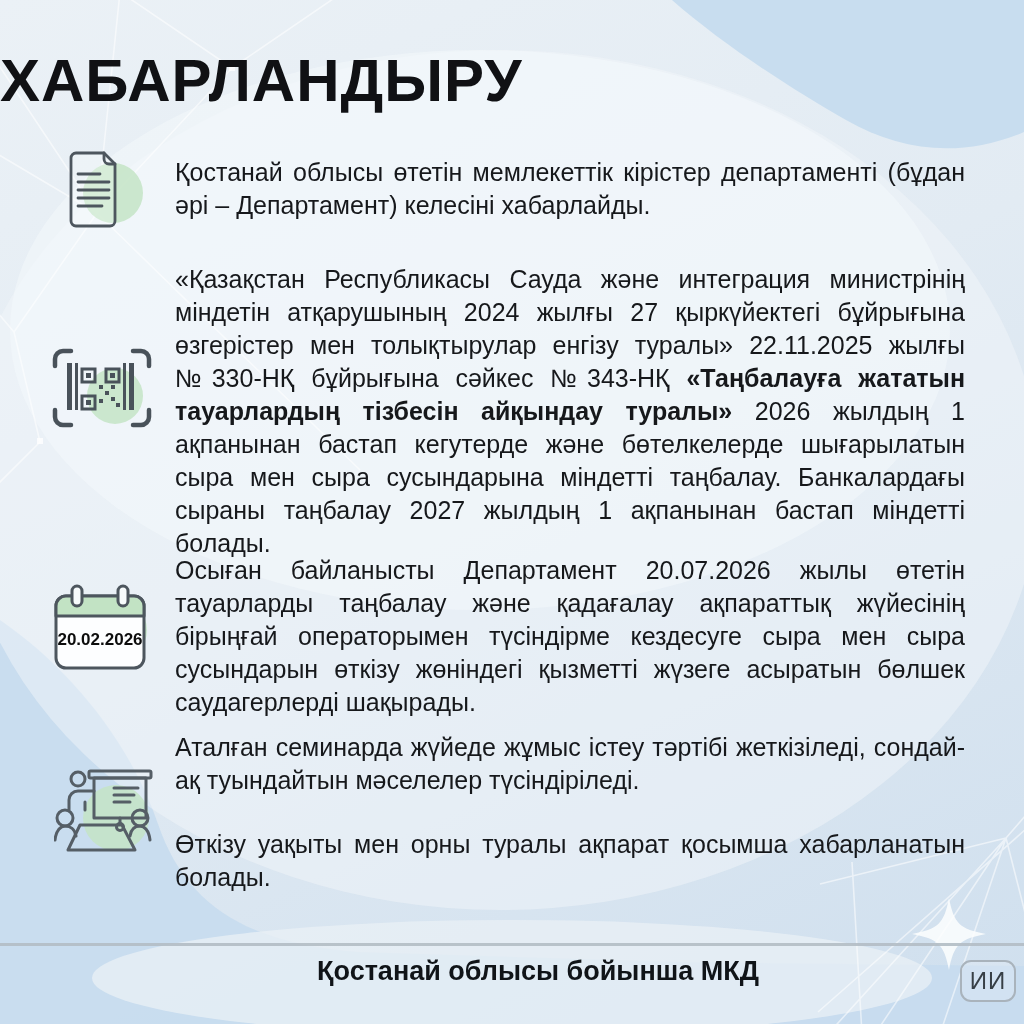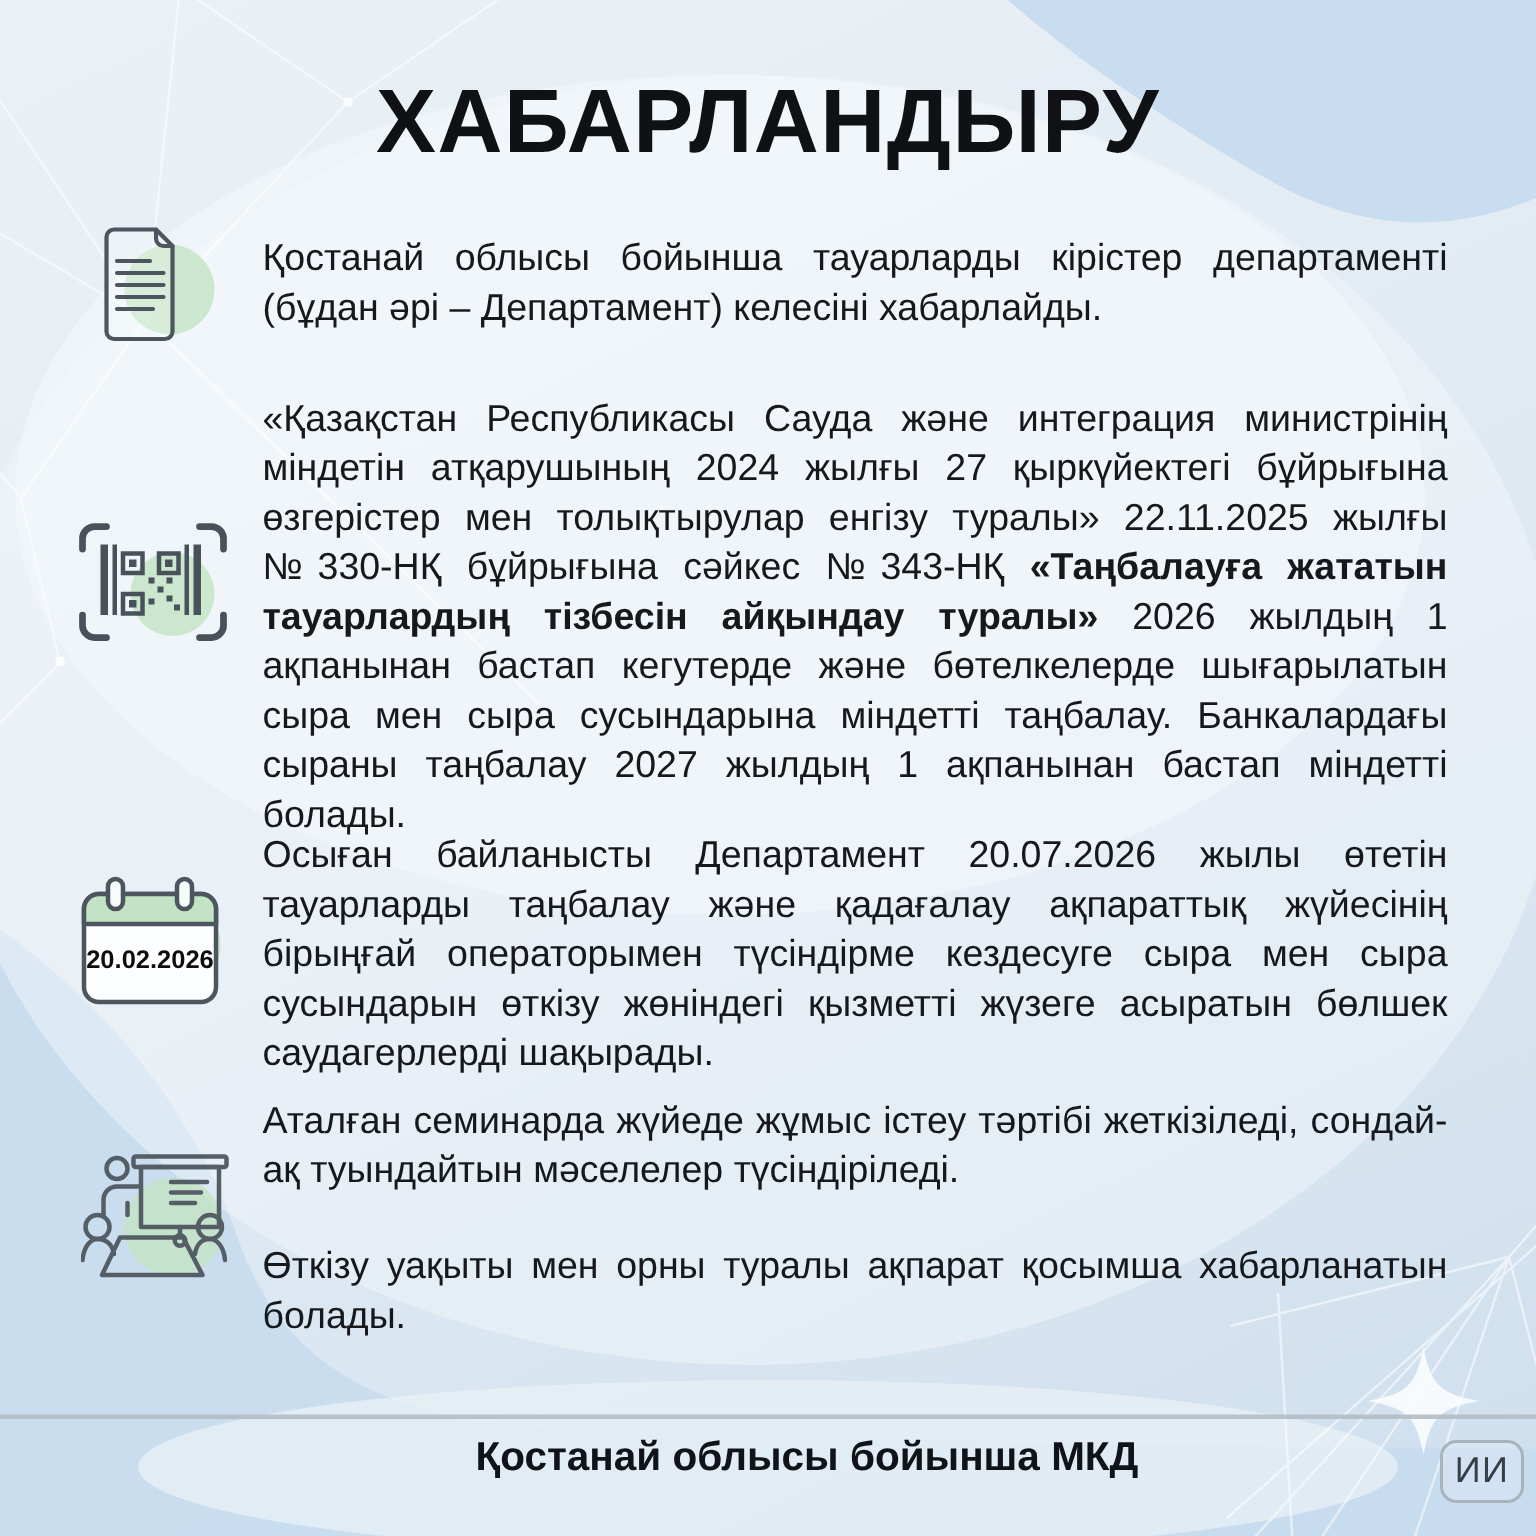--- a/index.html
+++ b/index.html
@@ -4,21 +4,21 @@
 <style>
   html,body{margin:0;padding:0;background:#dfe9f2;}
   .canvas{
     position:relative;width:1024px;height:1024px;overflow:hidden;
     font-family:"Liberation Sans",sans-serif;
     background:linear-gradient(155deg,#ebf1f6 0%,#e2ebf3 45%,#cfdfee 100%);
   }
   .bg{position:absolute;left:0;top:0;width:1024px;height:1024px;}
   .title{
     position:absolute;top:46px;left:0;width:1024px;margin:0;
-    text-align:center;font-size:60px;font-weight:700;letter-spacing:1px;color:#101114;
+    font-size:60px;font-weight:700;letter-spacing:1px;color:#101114;
   }
   .para{
     position:absolute;left:175px;width:790px;margin:0;
     font-size:25px;line-height:33px;color:#16181b;text-align:justify;
   }
   .para .b{font-weight:700;}
   .p-intro{top:156px;}
   .p-order{top:263px;}
   .p-meeting{top:554px;}
   .p-seminar{top:731px;}
@@ -67,21 +67,21 @@
   <h1 class="title">ХАБАРЛАНДЫРУ</h1>
 
   <svg class="icon icon-document" viewBox="0 0 78 80">
     <circle cx="45" cy="43" r="30" fill="#c4e4c6" opacity="0.85"></circle>
     <g stroke="#4d565e" stroke-width="2.8" stroke-linecap="round" stroke-linejoin="round">
       <path d="M11,3 H36 L47,14 V71 a5,5 0 0 1 -5,5 H8 a5,5 0 0 1 -5,-5 V8 a5,5 0 0 1 5,-5 Z" fill="rgba(253,255,254,0.25)"></path>
       <path d="M36,3 V9 a5,5 0 0 0 5,5 h6" fill="none"></path>
       <path d="M10,24 H32 M10,32 H41 M10,40 H41 M10,48 H41 M10,56 H34" fill="none"></path>
     </g>
   </svg>
-  <p class="para p-intro">Қостанай облысы бойынша тауарларды кірістер департаменті (бұдан әрі – Департамент) келесіні хабарлайды.</p>
+  <p class="para p-intro">Қостанай облысы өтетін мемлекеттік кірістер департаменті (бұдан әрі – Департамент) келесіні хабарлайды.</p>
 
   <svg class="icon icon-qr" viewBox="0 0 100 84">
     <circle cx="63" cy="48" r="28" fill="#c4e4c6" opacity="0.85"></circle>
     <g fill="none" stroke="#49525a" stroke-width="4.5" stroke-linecap="round">
       <path d="M3,18 V11 a8,8 0 0 1 8,-8 h8"></path>
       <path d="M81,3 h8 a8,8 0 0 1 8,8 v7"></path>
       <path d="M97,62 v7 a8,8 0 0 1 -8,8 h-8"></path>
       <path d="M19,77 h-8 a8,8 0 0 1 -8,-8 v-7"></path>
     </g>
     <g fill="#49525a">

